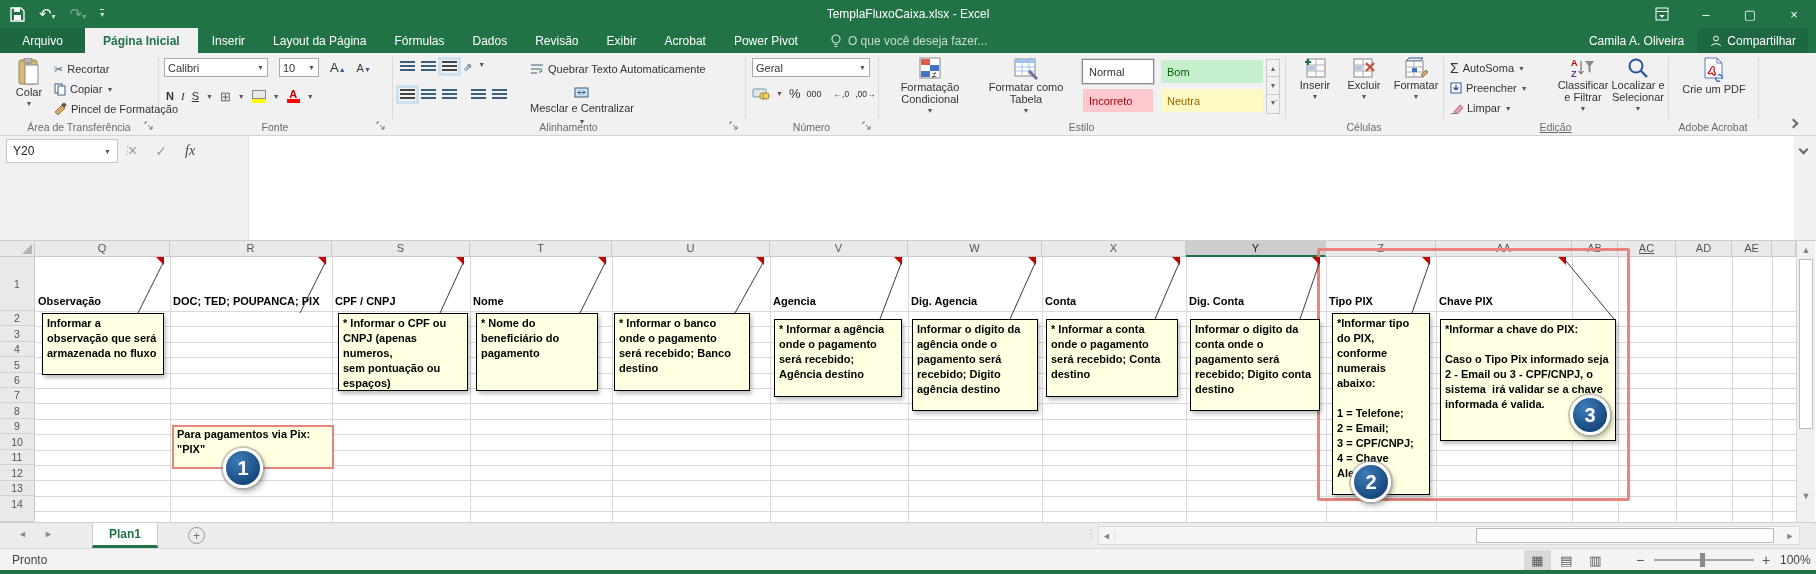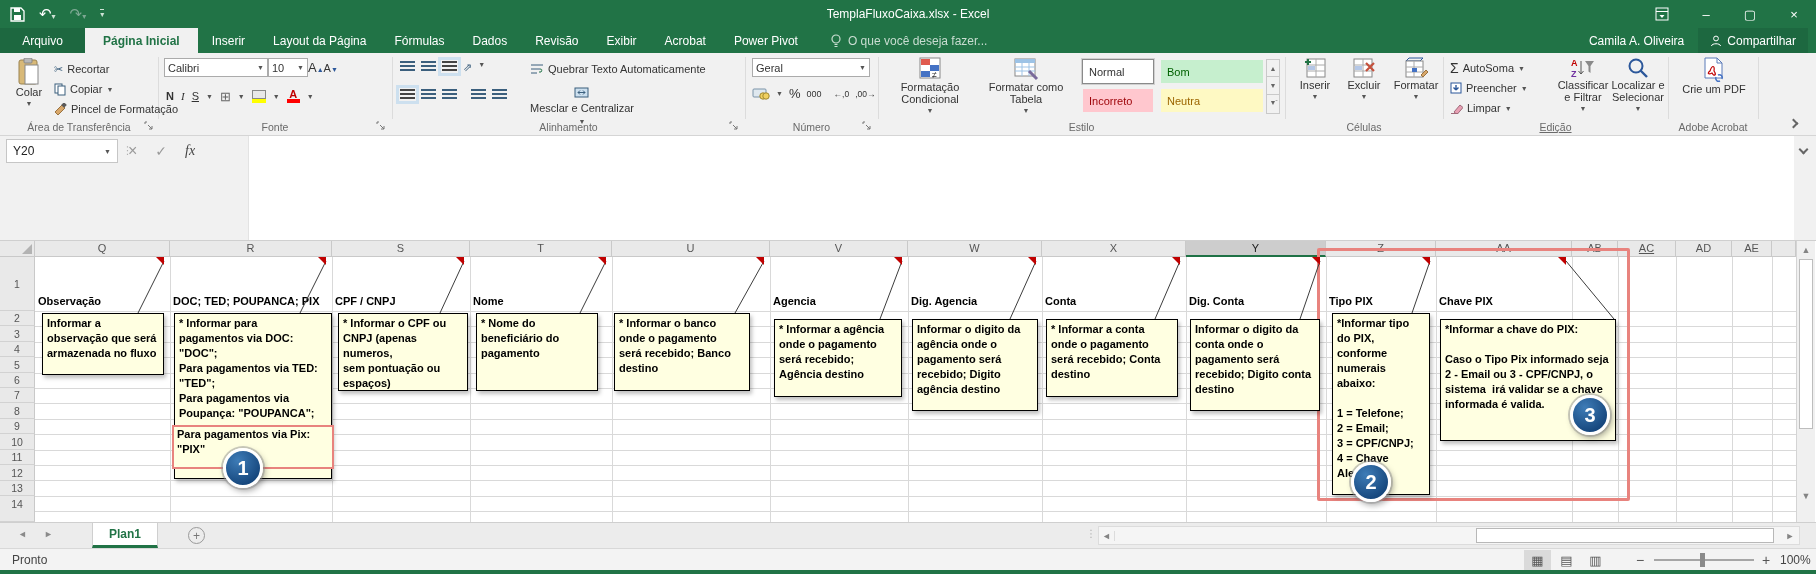--- a/index.html
+++ b/index.html
@@ -190,21 +190,21 @@
         <span>Pincel de Formatação</span>
       </div>
     </div>
     <div class="glabel" style="left:0;width:158px;">Área de Transferência</div>
     <div class="launch" style="left:144px;">
         <svg width="10" height="10">
           <path d="M1 3 v-2 h2 M4 4 l4 4 M8 5 v3 h-3" stroke="#777" fill="none"></path>
         </svg>
       </div>
 
-    <div class="abs" style="left:164px;top:5px;display:flex;gap:0;align-items:center;">
+    <div class="abs" style="left:164px;top:5px;display:flex;gap:11px;align-items:center;">
       <div class="combo" style="width:104px;">
           <span>Calibri</span>
           <span class="dd">▼</span>
         </div>
       <div class="combo" style="width:40px;">
           <span>10</span>
           <span class="dd">▼</span>
         </div>
       <span style="font-size:13px;"><span>A</span><span style="font-size:7px;color:#2b579a;">▲</span></span>
       <span style="font-size:11px;"><span>A</span><span style="font-size:7px;color:#2b579a;">▼</span></span>
@@ -556,27 +556,20 @@
           <path d="M1180 16 l-8 0 8 8z"></path>
           <path d="M1320 16 l-8 0 8 8z"></path>
         <path d="M1430 16 l-8 0 8 8z"></path>
           <path d="M1566 16 l-8 0 8 8z"></path>
       </g>
     </svg>
 
     <div class="note" style="left:42px;top:72px;width:122px;height:62px;">Informar a
 observação que será
 armazenada no fluxo</div>
-    <div class="note" style="left:174px;top:72px;width:158px;height:166px;">* Informar para
-pagamentos via DOC:
-"DOC";
-Para pagamentos via TED:
-"TED";
-Para pagamentos via
-Poupança: "POUPANCA";</div>
     <div class="notehl" style="left:172px;top:184px;width:162px;height:44px;">Para pagamentos via Pix:
 "PIX"</div>
     <div class="note" style="left:338px;top:72px;width:130px;height:78px;">* Informar o CPF ou
 CNPJ (apenas numeros,
 sem pontuação ou
 espaços)</div>
     <div class="note" style="left:476px;top:72px;width:122px;height:78px;">* Nome do
 beneficiário do
 pagamento</div>
     <div class="note" style="left:614px;top:72px;width:136px;height:78px;">* Informar o banco

